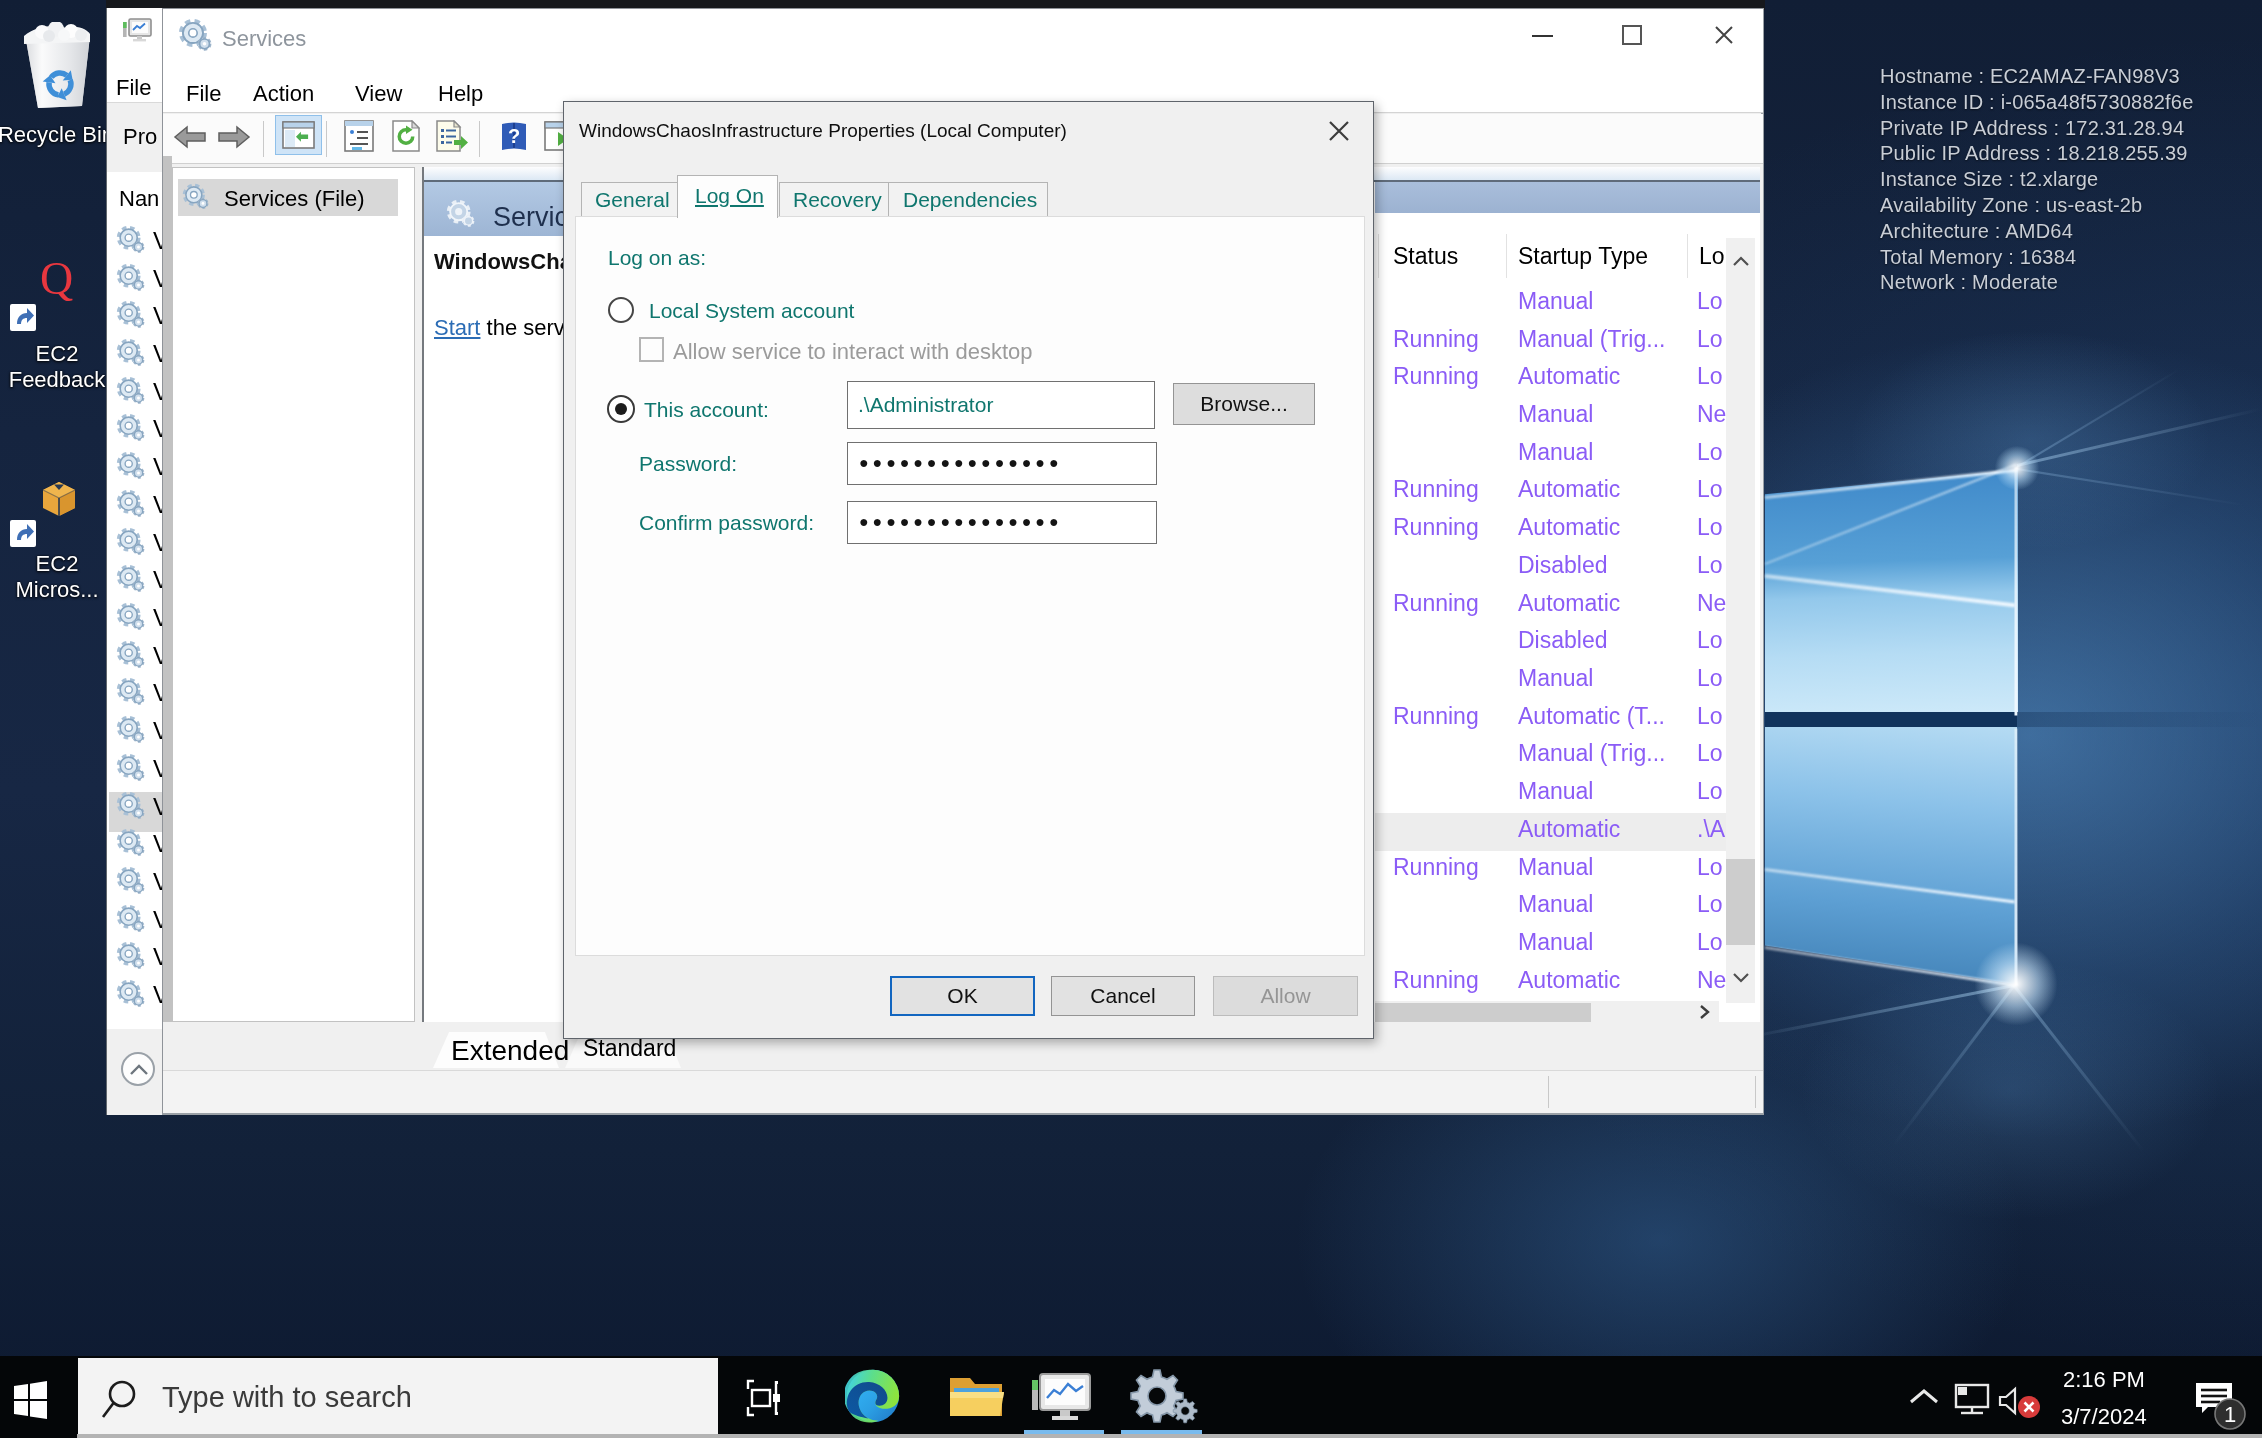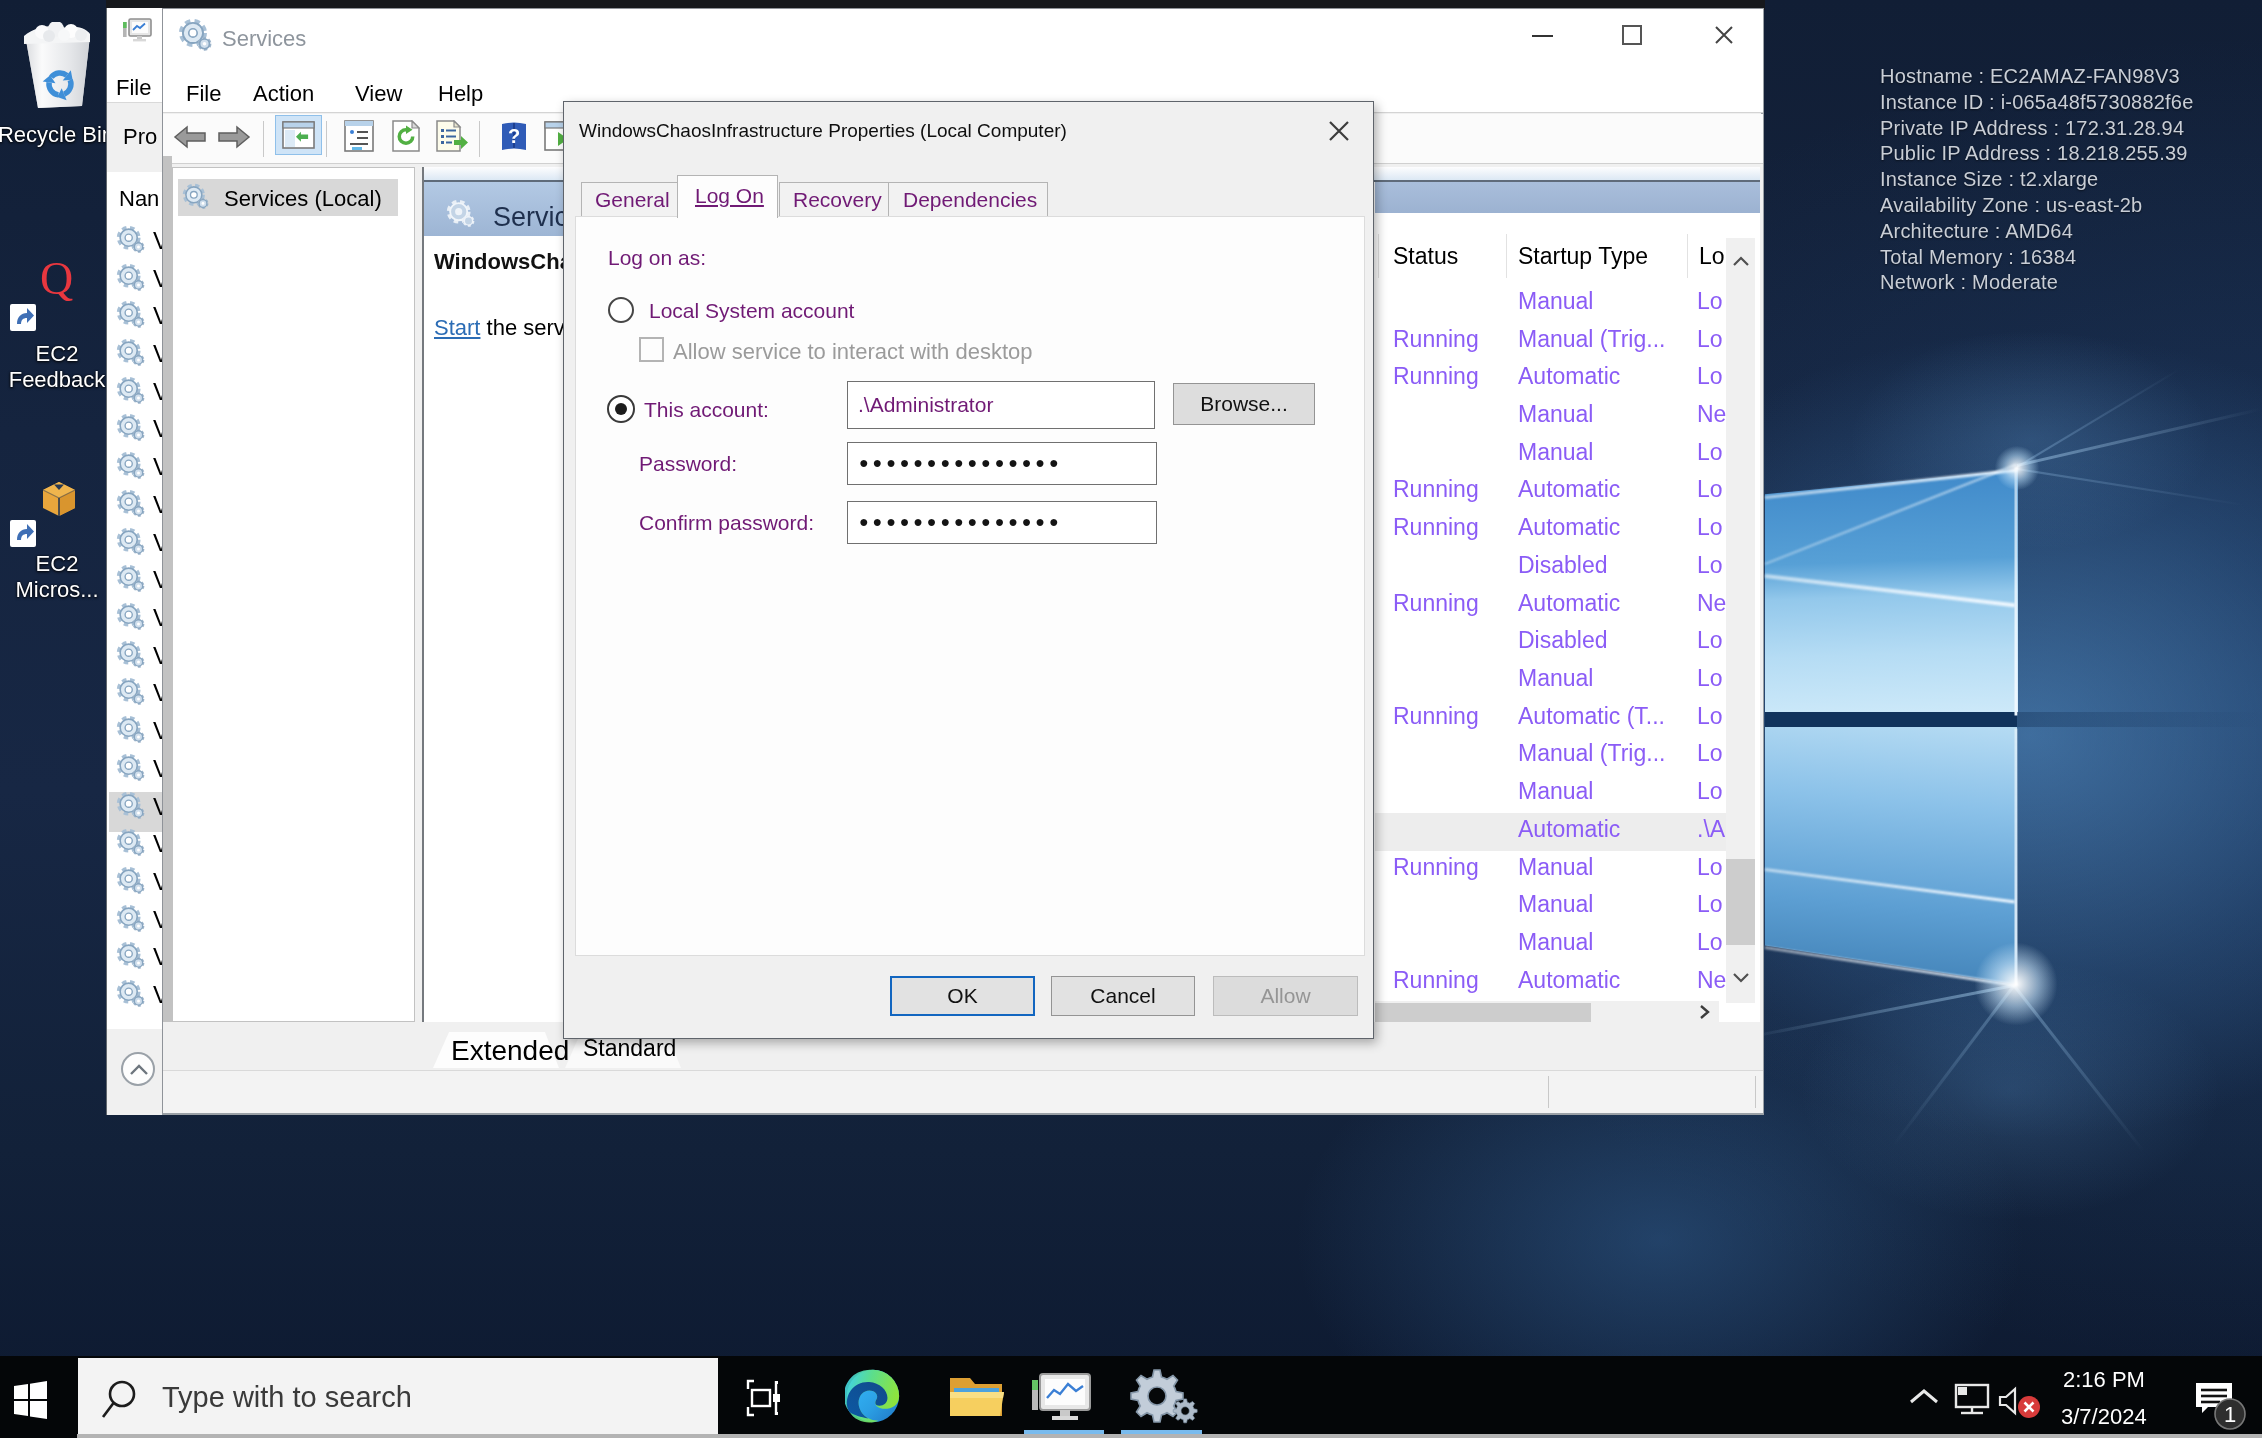--- a/index.html
+++ b/index.html
@@ -35,21 +35,21 @@
   #searchbox { position:absolute; left:78px; top:1358px; width:640px; height:76px; background:#f3f3f3; }
   #tb-underline { position:absolute; left:77px; top:1434px; width:2185px; height:4px; background:#b3b3b3; }
   .tb-blue { position:absolute; top:1430px; height:4px; background:#79bbee; }
   .trayTxt { position:absolute; color:#fff; font-size:22px; white-space:nowrap; }
   
   #bwin { position:absolute; left:106px; top:8px; width:66px; height:1107px; background:#fff; border-left:1px solid #61676d; }
   
   #swin { position:absolute; left:162px; top:8px; width:1602px; height:1107px; background:#f0f0f0; border:1px solid #8f9399; border-right:3px solid #9aa0a6; border-bottom:3px solid #9aa0a6; }
   
   #dlg { position:absolute; left:563px; top:101px; width:811px; height:938px; background:#f0f0f0; border:1px solid #5f646b; box-shadow:3px 4px 10px rgba(0,0,0,0.30); }
-  .t20 { font-size:21px; line-height:24px; color:#701a75; }
+  .t20 { font-size:21px; line-height:24px; color:#0f766e; }
   .fld { position:absolute; background:#fff; border:1px solid #707070; }
   .btn { position:absolute; background:#e2e2e2; border:1px solid #949494; font-size:21px; color:#111; display:flex; align-items:center; justify-content:center; }
   .dots { font-size:16px; letter-spacing:3.9px; color:#141414; }
   .srow { position:absolute; font-size:23px; line-height:25px; color:#8b5cf6; white-space:nowrap; }
 </style>
 </head>
 <body>
 <div id="desk"></div>
 <div id="wallart">
 
@@ -332,21 +332,21 @@
   </svg>
 
   <div class="abs" style="left:0;top:155px;width:1600px;height:949px;background:#f0f0f0;"></div>
   <div class="abs" style="left:0;top:147px;width:9px;height:866px;background:#c2c2c2;"></div>
 
   <div class="abs" style="left:9px;top:158px;width:243px;height:855px;background:#fff;border:1px solid #c2c2c2;"></div>
   <div class="abs" style="left:15px;top:170px;width:220px;height:37px;background:#d8d8d8;"></div>
   <svg class="abs" style="left:19px;top:174px;" width="28" height="28" viewBox="0 0 26 26">
       <use href="#gearsm"></use>
     </svg>
-  <div class="abs" style="left:61px;top:177px;font-size:22px;">Services (Local)</div>
+  <div class="abs" style="left:61px;top:177px;font-size:22px;">Services (File)</div>
 
   <div class="abs" style="left:259px;top:158px;width:1338px;height:855px;background:#fff;border-left:2px solid #75797e;"></div>
   <div class="abs" style="left:261px;top:158px;width:1336px;height:13px;background:linear-gradient(180deg,#fdfdfe,#dce8f4);"></div>
   <div class="abs" style="left:261px;top:171px;width:1336px;height:2px;background:#5f6b7a;"></div>
 
   <div class="abs" style="left:261px;top:173px;width:140px;height:54px;background:linear-gradient(180deg,#b3c9e4,#9db5d4);"></div>
   <svg class="abs" style="left:283px;top:190px;" width="30" height="30" viewBox="0 0 26 26">
     <circle cx="11" cy="11" r="7.6" fill="none" stroke="#e9eff6" stroke-width="5.4" stroke-dasharray="3.4 2.7"></circle>
     <circle cx="11" cy="11" r="7.4" fill="#c3d4e6" stroke="#f0f5fa" stroke-width="1.6"></circle>
     <circle cx="11" cy="11" r="3.1" fill="#eef3f9"></circle>

